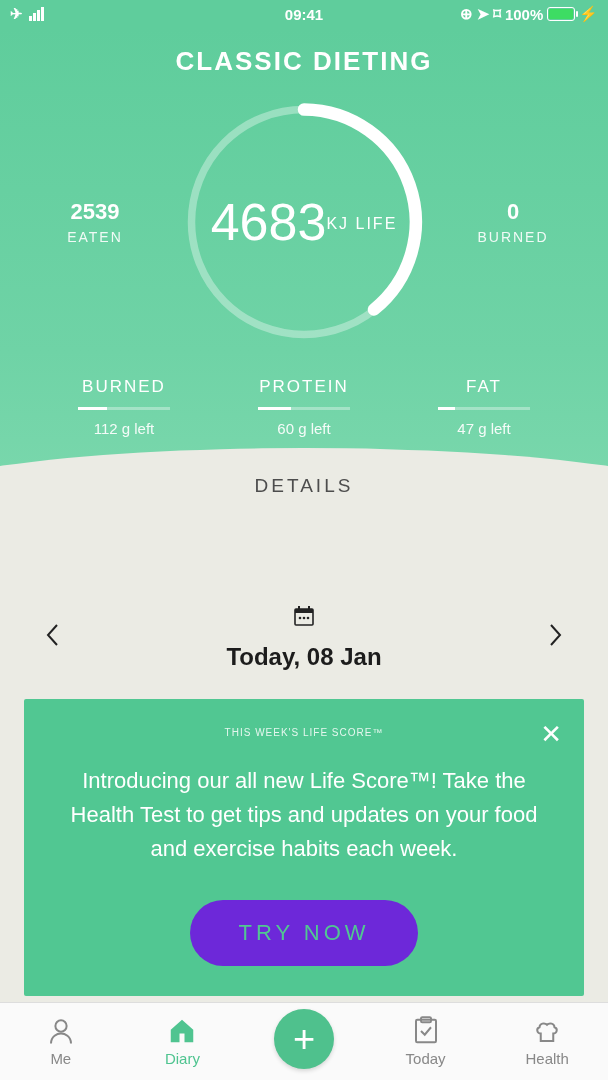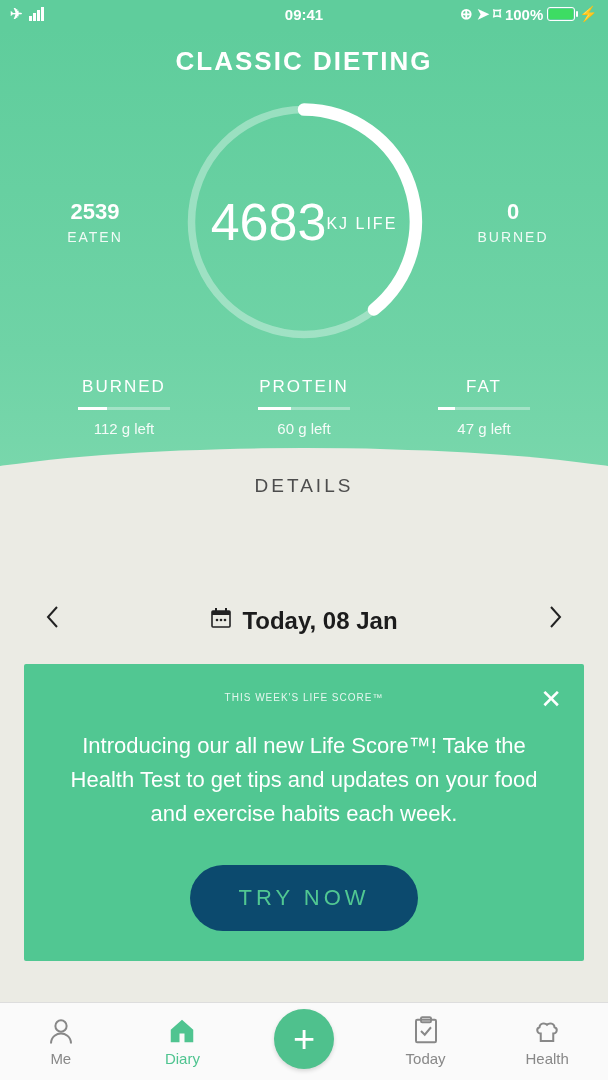--- a/index.html
+++ b/index.html
@@ -45,29 +45,29 @@
   .macro .name { font-size:17px; letter-spacing:2px; font-weight:500; }
   .macro .bar { height:3px; background:rgba(255,255,255,.35); margin:10px auto 0; width:92px; position:relative; }
   .macro .bar .fill { position:absolute; left:0; top:0; bottom:0; background:#fff; }
   .macro .remaining { font-size:15px; margin-top:10px; opacity:.92; }
 
   .details { position:relative; text-align:center; font-size:19px; letter-spacing:3px; padding:38px 0 10px; color:#4d4d4d; z-index:2; }
 
   
   .date-bar { display:flex; align-items:center; justify-content:space-between; padding: 38px 38px 28px; color:#1c1c1c; }
   .date-bar .chev { font-size:26px; color:#333; width:30px; text-align:center; cursor:pointer; }
-  .date-bar .date { display:flex; align-items:center; gap:10px; font-size:24px; font-weight:600; }
+  .date-bar .date { display:flex; align-items:center; gap:10px; font-size:24px; font-weight:600;flex-direction:column; }
 
   
   .card { margin: 0 24px; background:#51c792; color:#fff; border-radius:2px; padding: 28px 28px 30px; position:relative; text-align:center; }
   .card .close { position:absolute; top:20px; right:22px; font-size:26px; cursor:pointer; }
   .card .eyebrow { font-size:10px; letter-spacing:1px; opacity:.85; margin-bottom:26px; }
   .card .title { font-size:54px; font-weight:300; margin-bottom:20px; }
   .card .body { font-size:22px; line-height:1.55; padding:0 4px; }
-  .card .btn { display:inline-block; background:#0c4a6e; color:#51c792; font-size:22px; letter-spacing:4px; font-weight:500; padding:20px 48px; border-radius:40px; margin-top:34px; }
+  .card .btn { display:inline-block; background:#6d28d9; color:#51c792; font-size:22px; letter-spacing:4px; font-weight:500; padding:20px 48px; border-radius:40px; margin-top:34px; }
 
   
   .tabbar { margin-top:auto; height:78px; background:#fafafa; border-top:1px solid #ddd; display:flex; position:relative; }
   .tab { flex:1; display:flex; flex-direction:column; align-items:center; justify-content:center; gap:4px; font-size:15px; color:#888; cursor:pointer; }
   .tab.active { color:#4fc490; }
   .tab svg { width:30px; height:30px; }
   .fab { position:absolute; left:50%; top:6px; transform:translateX(-50%); width:60px; height:60px; border-radius:50%; background:#4fc18d; display:flex; align-items:center; justify-content:center; color:#fff; font-size:38px; cursor:pointer; box-shadow:0 2px 4px rgba(0,0,0,.15); }
   .tab.spacer { visibility:hidden; }
 </style>
 </head>

